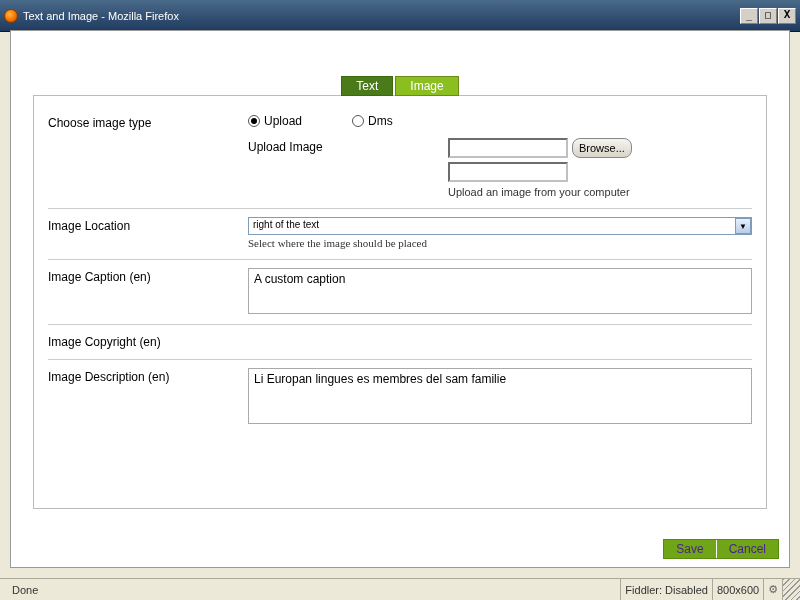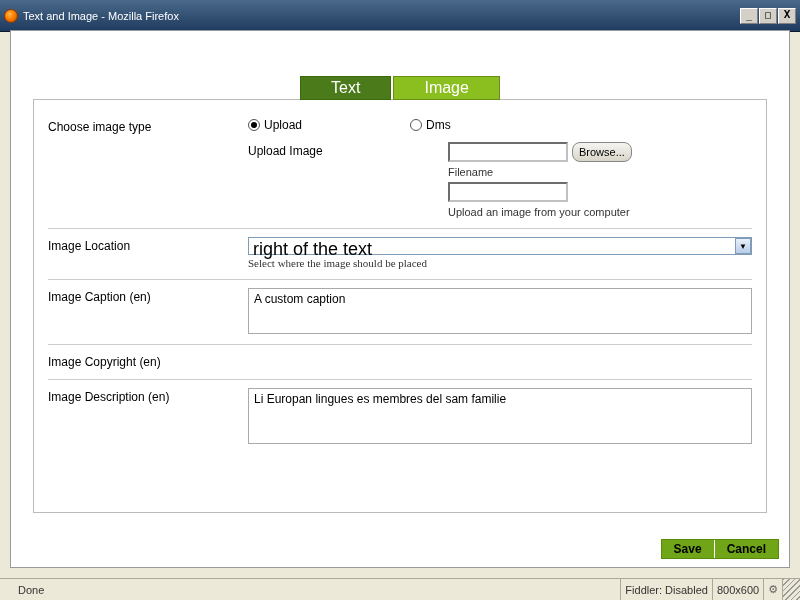--- a/index.html
+++ b/index.html
@@ -59,23 +59,23 @@
   }
   .tabs {
     display: flex;
     justify-content: center;
     gap: 2px;
     margin-top: 44px;
     position: relative;
     z-index: 2;
   }
   .tab {
-    padding: 2px 30px;
+    padding: 2px 14px;
     color: #fff;
-    font-size: 16px;
+    font-size: 12px;
     border: 1px solid #6a8a1a;
     background: #8bbf1f;
     position: relative;
     bottom: -1px;
     cursor: default;
   }
   .tab.inactive { background: #4a7a1a; border-color:#3a6a0a; }
   .panel {
     border: 1px solid #bbb;
     margin: 0 22px 50px 22px;
@@ -88,21 +88,21 @@
     margin-bottom: 10px;
     align-items: flex-start;
   }
   .row-label {
     width: 200px;
     padding-top: 2px;
     color: #000;
     font-size: 12px;
   }
   .row-body { flex: 1; }
-  .radio-group { display: flex; gap: 108px; font-size: 12px; align-items:center; }
+  .radio-group { display: flex; gap: 50px; font-size: 12px; align-items:center; }
   .radio-item { display:flex; align-items:center; gap:4px; }
   .radio-dot {
     width:12px;height:12px;border:1px solid #555;border-radius:50%;display:inline-block;position:relative;background:#fff;
   }
   .radio-dot.checked::after{content:"";position:absolute;top:2px;left:2px;width:6px;height:6px;border-radius:50%;background:#000;}
   .sub-block { margin-top: 10px; display:flex; }
   .sub-label { width: 200px; font-size:12px; padding-top:2px; }
   .upload-col { display:flex; flex-direction:column; gap:4px; }
   .file-line { display:flex; gap:4px; }
   .text-input {
@@ -119,21 +119,21 @@
     padding: 0 6px;
     font-size: 11px;
     background: linear-gradient(to bottom,#f5f5f0,#d8d4c8);
     border:1px solid #888;
     border-radius:8px;
   }
   .helper { font-size: 11px; color:#333; }
   .hr { border:0;border-top:1px solid #ccc; margin: 8px 0; }
   .select-wrap { position:relative; width:100%; }
   .select-box {
-    width:100%; height:18px; border:1px solid #7f9db9; padding:1px 18px 1px 4px; font-size:18px; background:#fff;
+    width:100%; height:18px; border:1px solid #7f9db9; padding:1px 18px 1px 4px; font-size:10px; background:#fff;
   }
   .select-arrow {
     position:absolute; right:1px; top:1px; width:16px; height:16px;
     background: linear-gradient(to bottom,#e8f0fb,#b8cde8);
     border:1px solid #7f9db9; display:flex;align-items:center;justify-content:center;font-size:8px;
   }
   .textarea-box, .input-row {
     width:100%;
     border:1px solid #aaa;
     padding:3px 5px;
@@ -147,34 +147,33 @@
   .hint { font-size:11px; color:#333; margin-top:2px;font-family:Liberation Serif, serif; }
   .action-bar {
     position:absolute;
     right: 10px;
     bottom: 8px;
     display:flex;
     border:1px solid #5a8a0a;
   }
   .action-btn {
     background:#6fa516;
-    color:#000000;
+    color:#4c1d95;
     font-size:12px;
     padding:2px 12px;
     border:0;
     border-left:1px solid #fff;
-    font-weight:bold;
   }
   .action-btn:first-child{border-left:0;}
   .status-bar {
     position:absolute; left:0; right:0; bottom:0; height:22px;
     background:#ece9d8; border-top:1px solid #aca899;
     display:flex; align-items:center; font-size:11px; color:#333;
   }
-  .status-left { flex:1; padding-left:18px; }
+  .status-left { flex:1; padding-left:12px; }
   .status-cell {
     border-left:1px solid #aca899;
     height:100%; padding:0 4px;
     display:flex;align-items:center; gap:3px;
   }
   .grip {
     width:18px;height:100%;border-left:1px solid #aca899;
     background: repeating-linear-gradient(135deg,#999 0 1px,transparent 1px 4px);
   }
 </style>
@@ -214,21 +213,20 @@
           </span>
         </div>
 
         <div class="sub-block">
           <div class="sub-label">Upload Image</div>
           <div class="upload-col">
             <div class="file-line">
               <input class="text-input wider" value="" style="">
               <button class="browse-btn">Browse...</button>
             </div>
-            <div class="helper">Filename</div>
             <input class="text-input" style="">
             <div class="helper">Upload an image from your computer</div>
           </div>
         </div>
       </div>
     </div>
 
     <hr class="hr">
 
     <div class="row">

